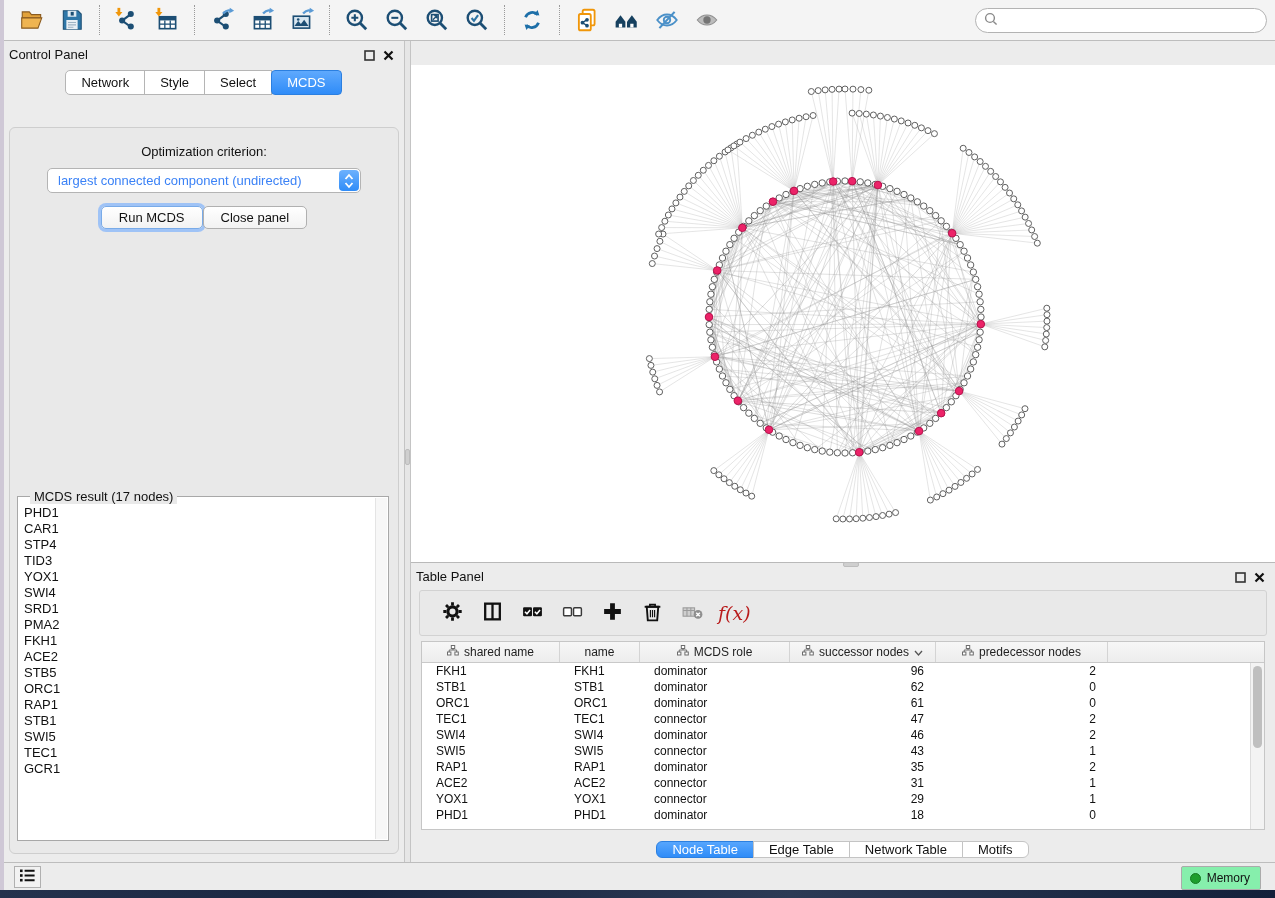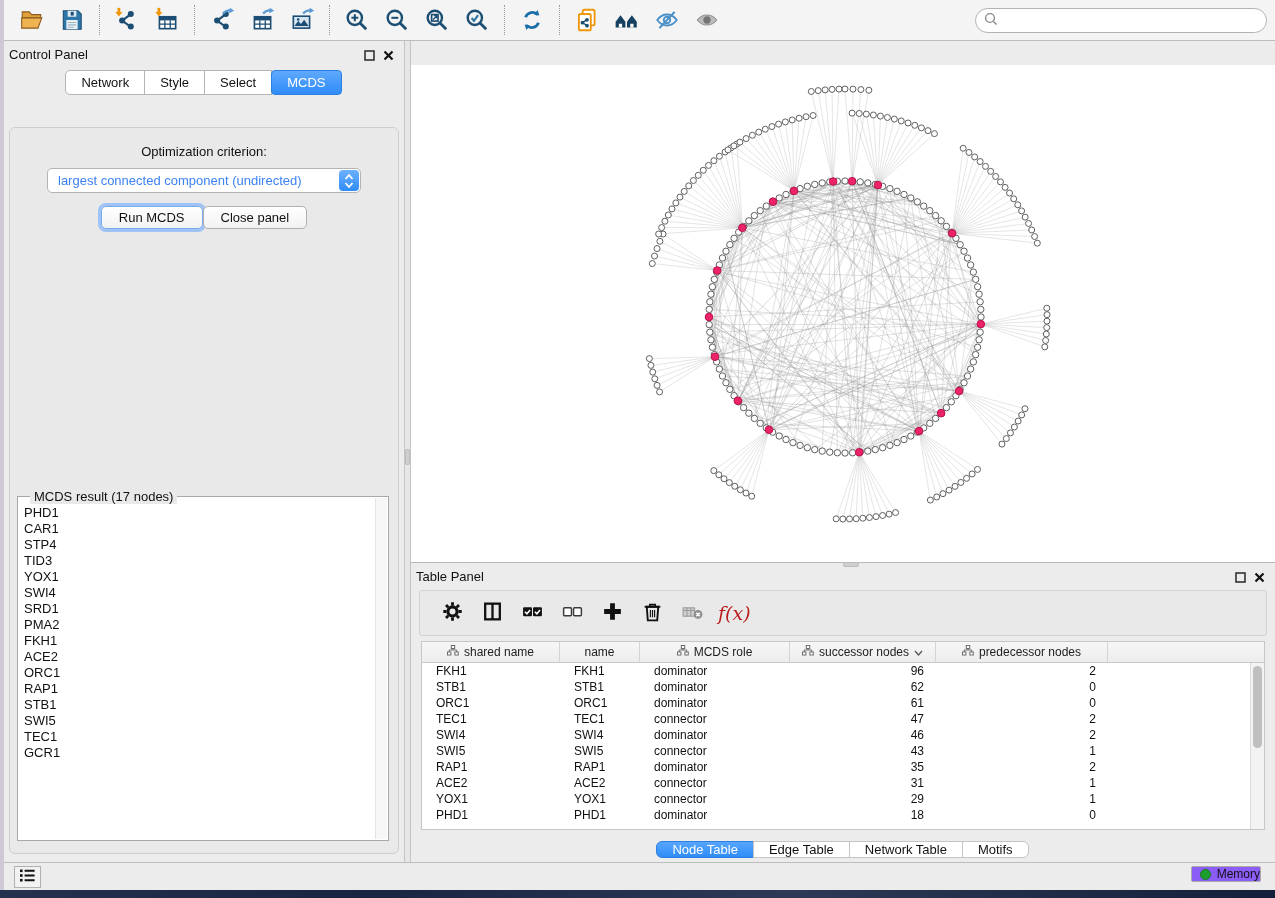--- a/index.html
+++ b/index.html
@@ -110,22 +110,22 @@
   .tp-tab:first-child { border-radius:6px 0 0 6px; }
   .tp-tab:last-child  { border-radius:0 6px 6px 0; }
   .tp-tab.active { background:linear-gradient(#57a6fd,#2f8cf8); border-color:#2b7fe0; color:#fff; }
 
   
   .status-bar { position:absolute; left:0; right:0; bottom:0; height:28px; background:#ececec;
                 border-top:1px solid #bdbdbd; }
   .menu-btn { position:absolute; left:10px; top:3px; width:27px; height:22px; background:#f2f2f2;
               border:1px solid #b0b0b0; display:flex; align-items:center; justify-content:center;
               cursor:pointer; }
-  .memory-btn { position:absolute; right:14px; top:3px; height:16px; padding:0 0 0 8px;
-                background:#8b5cf6; border:1px solid #ababab; display:flex; align-items:center; gap:6px;
+  .memory-btn { position:absolute; right:14px; top:3px; height:24px; padding:0 10px 0 8px;
+                background:#86efac; border:1px solid #ababab; display:flex; align-items:center; gap:6px;
                 font-size:12px; color:#111; cursor:pointer; border-radius:2px; }
   .mem-dot { width:11px; height:11px; border-radius:50%; background:#1d9e2c; border:1px solid #157a21; }
 </style>
 </head>
 <body>
 
 <div class="wall-left"></div>
 
 <div class="app">
 
@@ -351,20 +351,21 @@
             <div class="result-item">PHD1</div>
             <div class="result-item">CAR1</div>
             <div class="result-item">STP4</div>
             <div class="result-item">TID3</div>
             <div class="result-item">YOX1</div>
             <div class="result-item">SWI4</div>
             <div class="result-item">SRD1</div>
             <div class="result-item">PMA2</div>
             <div class="result-item">FKH1</div>
             <div class="result-item">ACE2</div>
+            <div class="result-item">STB5</div>
             <div class="result-item">ORC1</div>
             <div class="result-item">RAP1</div>
             <div class="result-item">STB1</div>
             <div class="result-item">SWI5</div>
             <div class="result-item">TEC1</div>
             <div class="result-item">GCR1</div>
           </div>
         <div class="result-scroll"></div>
       </div>
     </div>

